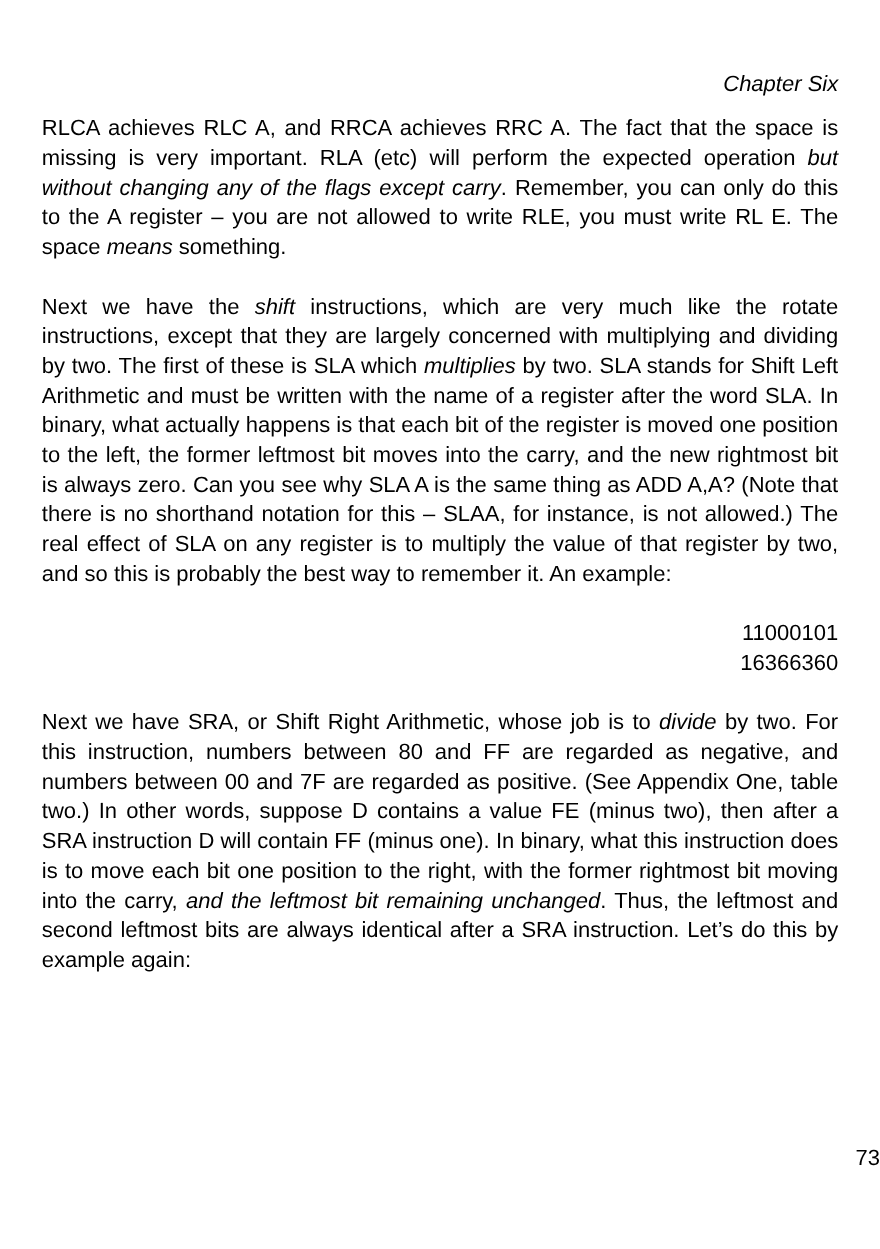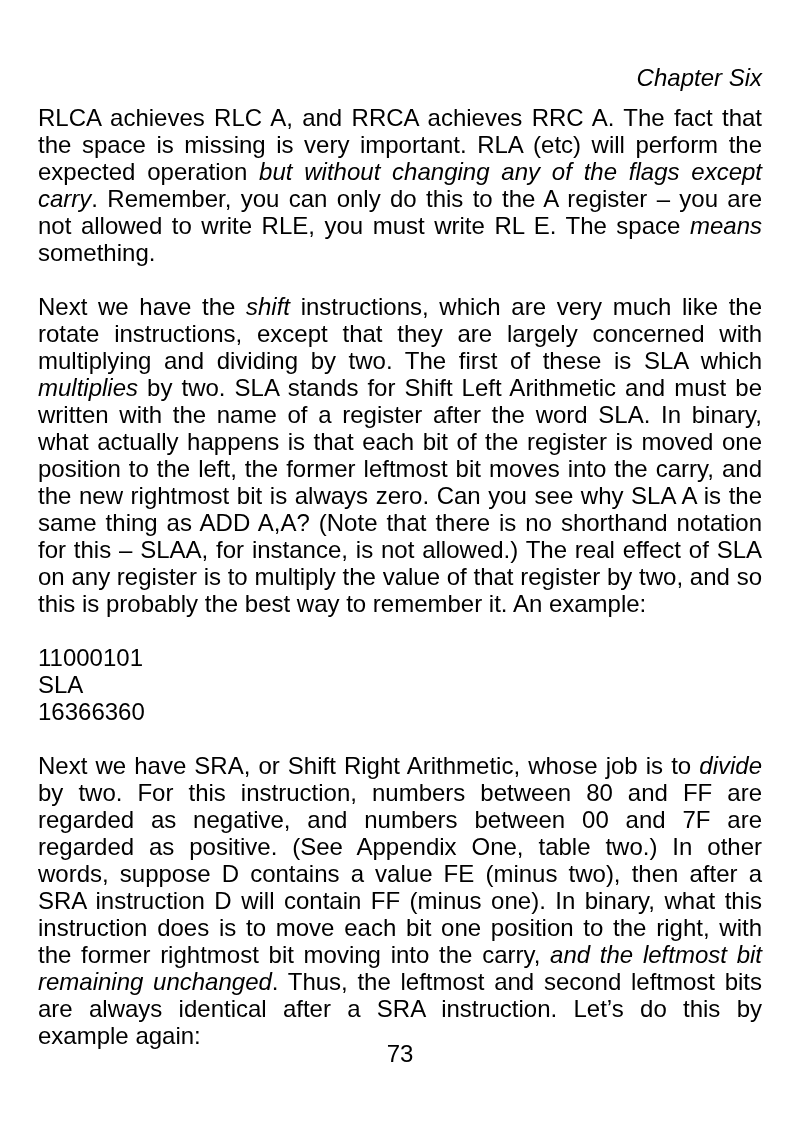--- a/index.html
+++ b/index.html
@@ -9,63 +9,62 @@
   }
   .page {
     position: relative;
     width: 800px;
     height: 1135px;
     box-sizing: border-box;
     padding: 0 38px;
     background: #ffffff;
     color: #000000;
     font-family: "Liberation Sans", "DejaVu Sans", sans-serif;
-    font-size: 24px;
+    font-size: 20px;
     line-height: 27px;
     overflow: hidden;
   }
   .chapter-header {
     padding-top: 64px;
     text-align: right;
     font-style: italic;
   }
   .para {
     margin: 27px 0 0 0;
     text-align: justify;
     text-justify: inter-word;
   }
   .para.first {
     margin-top: 13px;
   }
   .example-block {
     margin: 27px 0 0 0;
-    text-align: left;
+    text-align: right;
   }
   .page-number {
     position: absolute;
     top: 1040px;
     left: 0;
     width: 100%;
-    text-align: center;
+    text-align: right;
   }
 </style>
 </head>
 <body>
 
 <div class="page">
 
   <div class="chapter-header">Chapter Six</div>
 
   <p class="para first"><span>RLCA achieves RLC A, and RRCA achieves RRC A. The fact that the space is missing is very important. RLA (etc) will perform the expected operation </span><i>but without changing any of the flags except carry</i><span>. Remember, you can only do this to the A register – you are not allowed to write RLE, you must write RL E. The space </span><i>means</i><span> something.</span></p>
 
   <p class="para"><span>Next we have the </span><i>shift</i><span> instructions, which are very much like the rotate instructions, except that they are largely concerned with multiplying and dividing by two. The first of these is SLA which </span><i>multiplies</i><span> by two. SLA stands for Shift Left Arithmetic and must be written with the name of a register after the word SLA. In binary, what actually happens is that each bit of the register is moved one position to the left, the former leftmost bit moves into the carry, and the new rightmost bit is always zero. Can you see why SLA A is the same thing as ADD A,A? (Note that there is no shorthand notation for this – SLAA, for instance, is not allowed.) The real effect of SLA on any register is to multiply the value of that register by two, and so this is probably the best way to remember it. An example:</span></p>
 
   <div class="example-block">
       <div>11000101</div>
-      <div>SLA</div>
       <div>16366360</div>
     </div>
 
   <p class="para"><span>Next we have SRA, or Shift Right Arithmetic, whose job is to </span><i>divide</i><span> by two. For this instruction, numbers between 80 and FF are regarded as negative, and numbers between 00 and 7F are regarded as positive. (See Appendix One, table two.) In other words, suppose D contains a value FE (minus two), then after a SRA instruction D will contain FF (minus one). In binary, what this instruction does is to move each bit one position to the right, with the former rightmost bit moving into the carry, </span><i>and the leftmost bit remaining unchanged</i><span>. Thus, the leftmost and second leftmost bits are always identical after a SRA instruction. Let’s do this by example again:</span></p>
 
   <div class="page-number">73</div>
 
 </div>
 
 </body></html>

